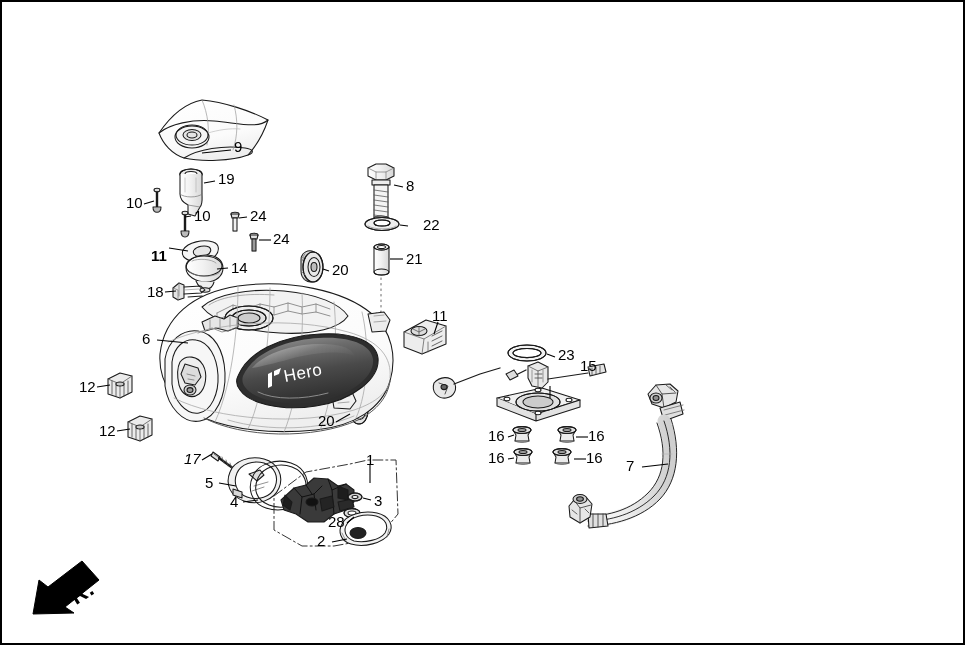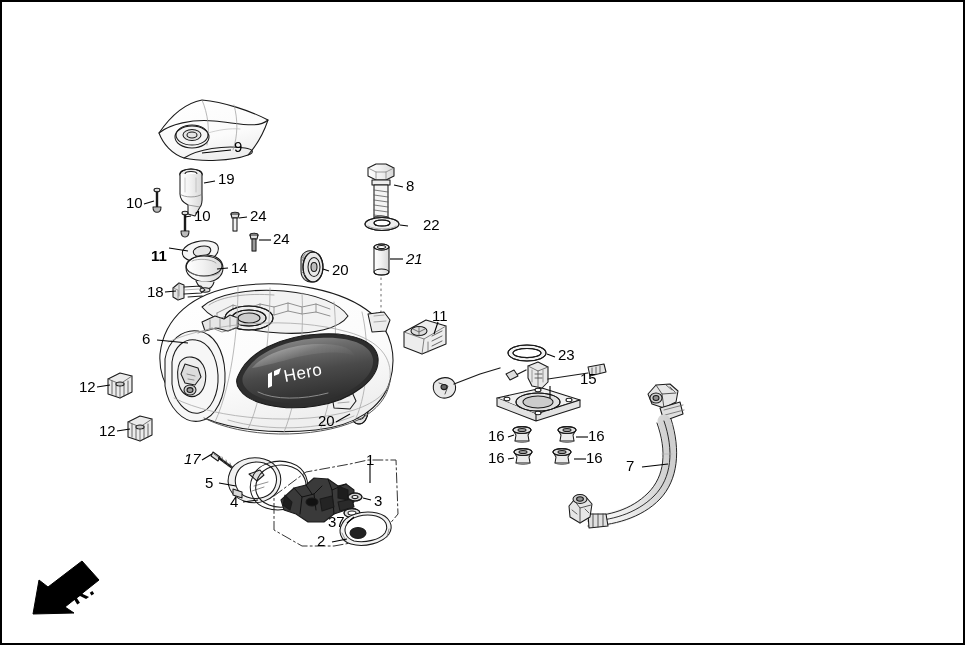--- a/index.html
+++ b/index.html
@@ -493,32 +493,32 @@
 <div class="callout" style="left:149px;top:246px;font-weight:bold;">11</div>
 <div class="callout" style="left:229px;top:258px;">14</div>
 <div class="callout" style="left:145px;top:282px;">18</div>
 <div class="callout" style="left:330px;top:260px;">20</div>
 <div class="callout" style="left:140px;top:329px;">6</div>
 <div class="callout" style="left:77px;top:377px;">12</div>
 <div class="callout" style="left:97px;top:421px;">12</div>
 <div class="callout" style="left:316px;top:411px;">20</div>
 <div class="callout" style="left:404px;top:176px;">8</div>
 <div class="callout" style="left:409px;top:215px;margin-left:12px;">22</div>
-<div class="callout" style="left:404px;top:249px;font-style:italic;">21</div>
+<div class="callout" style="left:404px;top:249px;">21</div>
 <div class="callout" style="left:430px;top:306px;">11</div>
 <div class="callout" style="left:556px;top:345px;">23</div>
-<div class="callout" style="left:542px;top:369px;padding-left:36px;">15</div>
+<div class="callout" style="left:542px;top:356px;padding-left:36px;">15</div>
 <div class="callout" style="left:486px;top:426px;">16</div>
 <div class="callout" style="left:586px;top:426px;">16</div>
 <div class="callout" style="left:486px;top:448px;">16</div>
 <div class="callout" style="left:584px;top:448px;">16</div>
 <div class="callout" style="left:624px;top:456px;">7</div>
 <div class="callout" style="left:182px;top:449px;font-style:italic;">17</div>
 <div class="callout" style="left:203px;top:473px;">5</div>
 <div class="callout" style="left:228px;top:492px;">4</div>
 <div class="callout" style="left:364px;top:450px;">1</div>
 <div class="callout" style="left:372px;top:491px;">3</div>
-<div class="callout" style="left:326px;top:512px;">37</div>
+<div class="callout" style="left:326px;top:512px;">28</div>
 <div class="callout" style="left:315px;top:531px;">2</div>
 
 <div class="fr-label" style="left:58px;top:592px;">FR.</div>
 
 </div>
 
 </body></html>

